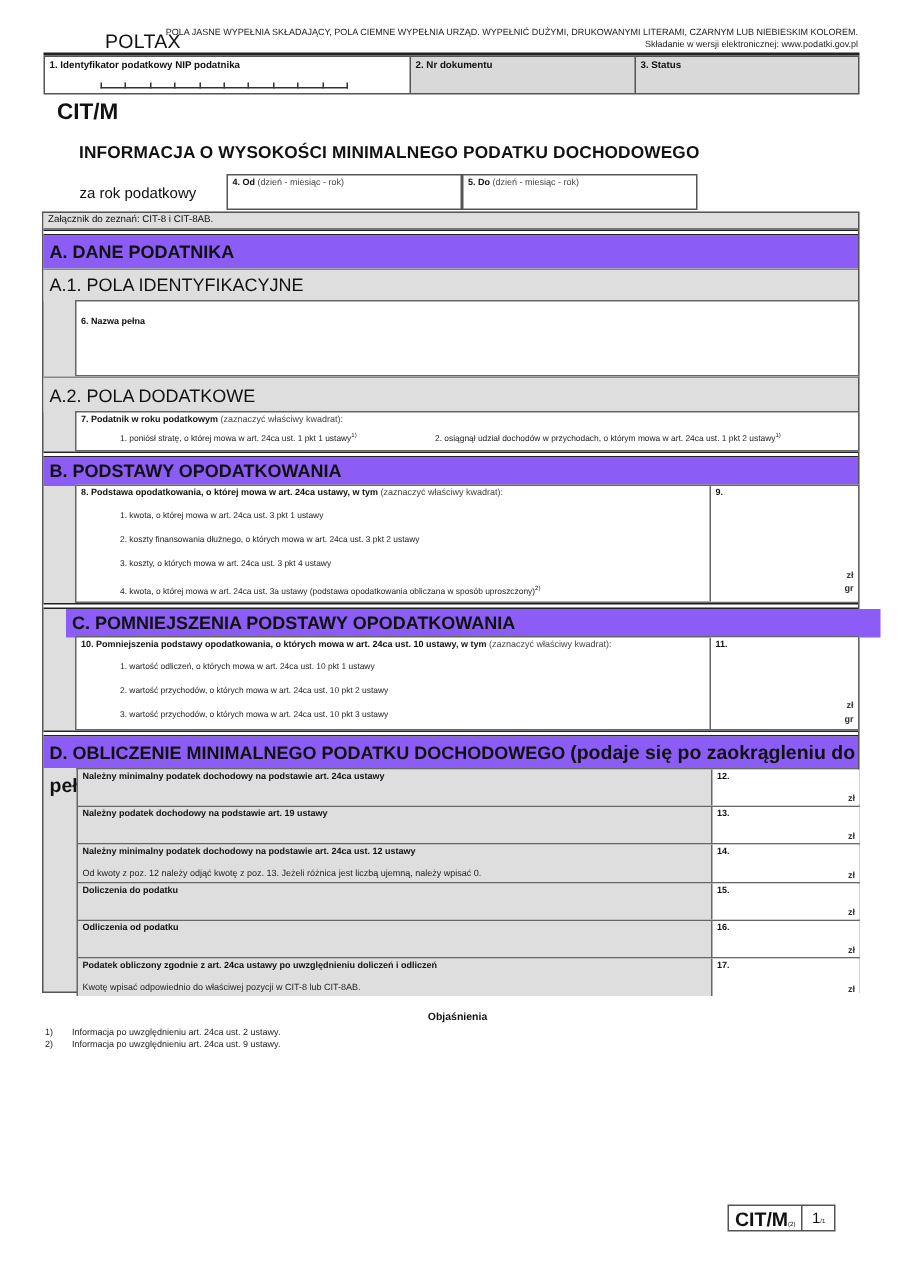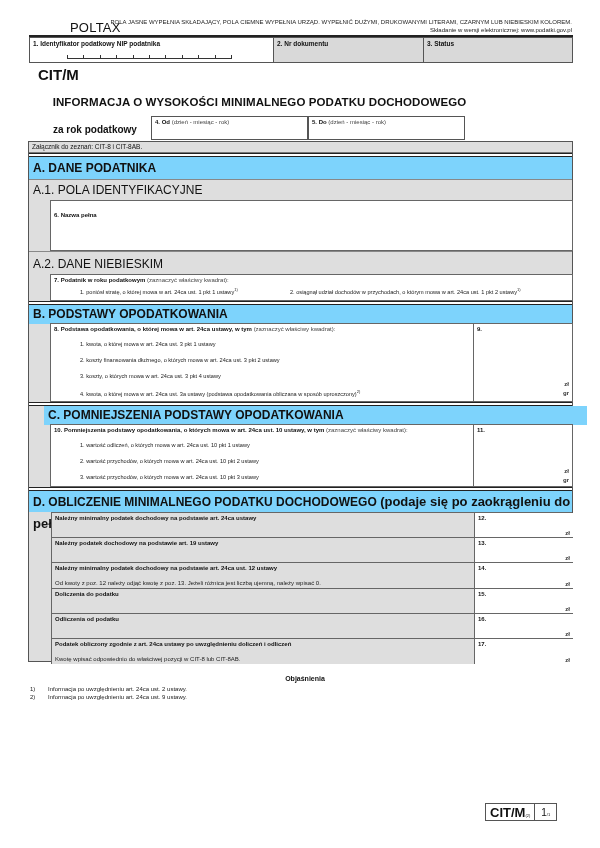--- a/index.html
+++ b/index.html
@@ -18,31 +18,31 @@
   .tf:last-child { border-right: none; }
   .tf.white { background: #fff; }
   .tf.grey { background: #d9d9d9; }
   .nip-ticks { position: absolute; left: 37px; top: 17px; width: 165px; height: 4px; border-bottom: 1px solid #333; display: flex; }
   .nip-ticks span { flex: 1; border-left: 1px solid #333; height: 4px; margin-top: 0; }
   .nip-ticks span:last-child { border-right: 1px solid #333; }
 
   .citm { left: 38px; top: 66px; font-size: 15px; font-weight: bold; }
   .main-title { left: 0; width: 508px; top: 96px; text-align: center; font-size: 11.5px; font-weight: bold; letter-spacing: 0.1px; padding-left: 11px; }
 
-  .year-label { left: 53px; top: 124px; font-size: 10px; font-weight: bold; }
+  .year-label { left: 53px; top: 124px; font-size: 10px; font-weight: normal; }
   .date-box { top: 116px; height: 24px; border: 1px solid #555; font-size: 6px; padding: 2px 3px; background: #fff; }
   .date-box b { font-weight: bold; }
   .date-box .hint { color: #444; }
 
   
   .frame { left: 28px; top: 141px; width: 545px; height: 521px; border: 1.5px solid #555; background: #dedede; }
   .attach { left: 29px; top: 142px; width: 543px; height: 11px; font-size: 6.5px; padding: 1px 3px; background: #dedede; border-bottom: 1px solid #777; }
   .dbl { left: 29px; width: 543px; height: 4px; border-top: 1.5px solid #222; border-bottom: 1.5px solid #222; background: #fff; }
 
-  .sec-h { left: 29px; width: 543px; font-weight: bold; font-size: 12px; padding-left: 4px; background: #7dd3fc; }
+  .sec-h { left: 29px; width: 543px; font-weight: bold; font-size: 12px; padding-left: 4px; background: #8b5cf6; }
   .sub-h { left: 29px; width: 543px; font-size: 12px; padding-left: 4px; background: #dedede; border-top: 1px solid #888; }
 
   .white-box { background: #fff; border: 1px solid #666; }
   .lbl { font-size: 6px; }
   .lbl b { font-weight: bold; }
   .lbl .hint { color: #444; font-weight: normal; }
 
   .opt { font-size: 5.6px; color: #222; }
   .opt sup { font-size: 4px; }
 
@@ -115,21 +115,21 @@
 <div class="abs frame"></div>
 <div class="abs attach">Załącznik do zeznań: CIT-8 i CIT-8AB.</div>
 <div class="abs dbl" style="top:153px;"></div>
 
 <div class="abs sec-h" style="top:157px; height:22px; line-height:22px;">A. DANE PODATNIKA</div>
 <div class="abs sub-h" style="top:179px; height:22px; line-height:20px;">A.1. POLA IDENTYFIKACYJNE</div>
 <div class="abs white-box" style="left:50px; top:200px; width:523px; height:51px; padding:2px 3px;">
   <span class="lbl" style="font-weight:bold;">6. Nazwa pełna</span>
 </div>
 
-<div class="abs sub-h" style="top:251px; height:24px; line-height:24px;">A.2. DANE NIEBIESKIM</div>
+<div class="abs sub-h" style="top:251px; height:24px; line-height:24px;">A.2. POLA DODATKOWE</div>
 <div class="abs white-box" style="left:50px; top:274px; width:523px; height:27px; padding:2px 3px;">
   <div class="lbl">
     <b>7. Podatnik w roku podatkowym</b>
     <span class="hint">(zaznaczyć właściwy kwadrat):</span>
   </div>
   <div style="display:flex; margin-top:4px; padding-left:26px;">
     <div class="opt" style="width:210px;"><span>1. poniósł stratę, o której mowa w art. 24ca ust. 1 pkt 1 ustawy</span><sup>1)</sup></div>
     <div class="opt"><span>2. osiągnął udział dochodów w przychodach, o którym mowa w art. 24ca ust. 1 pkt 2 ustawy</span><sup>1)</sup></div>
   </div>
 </div>

